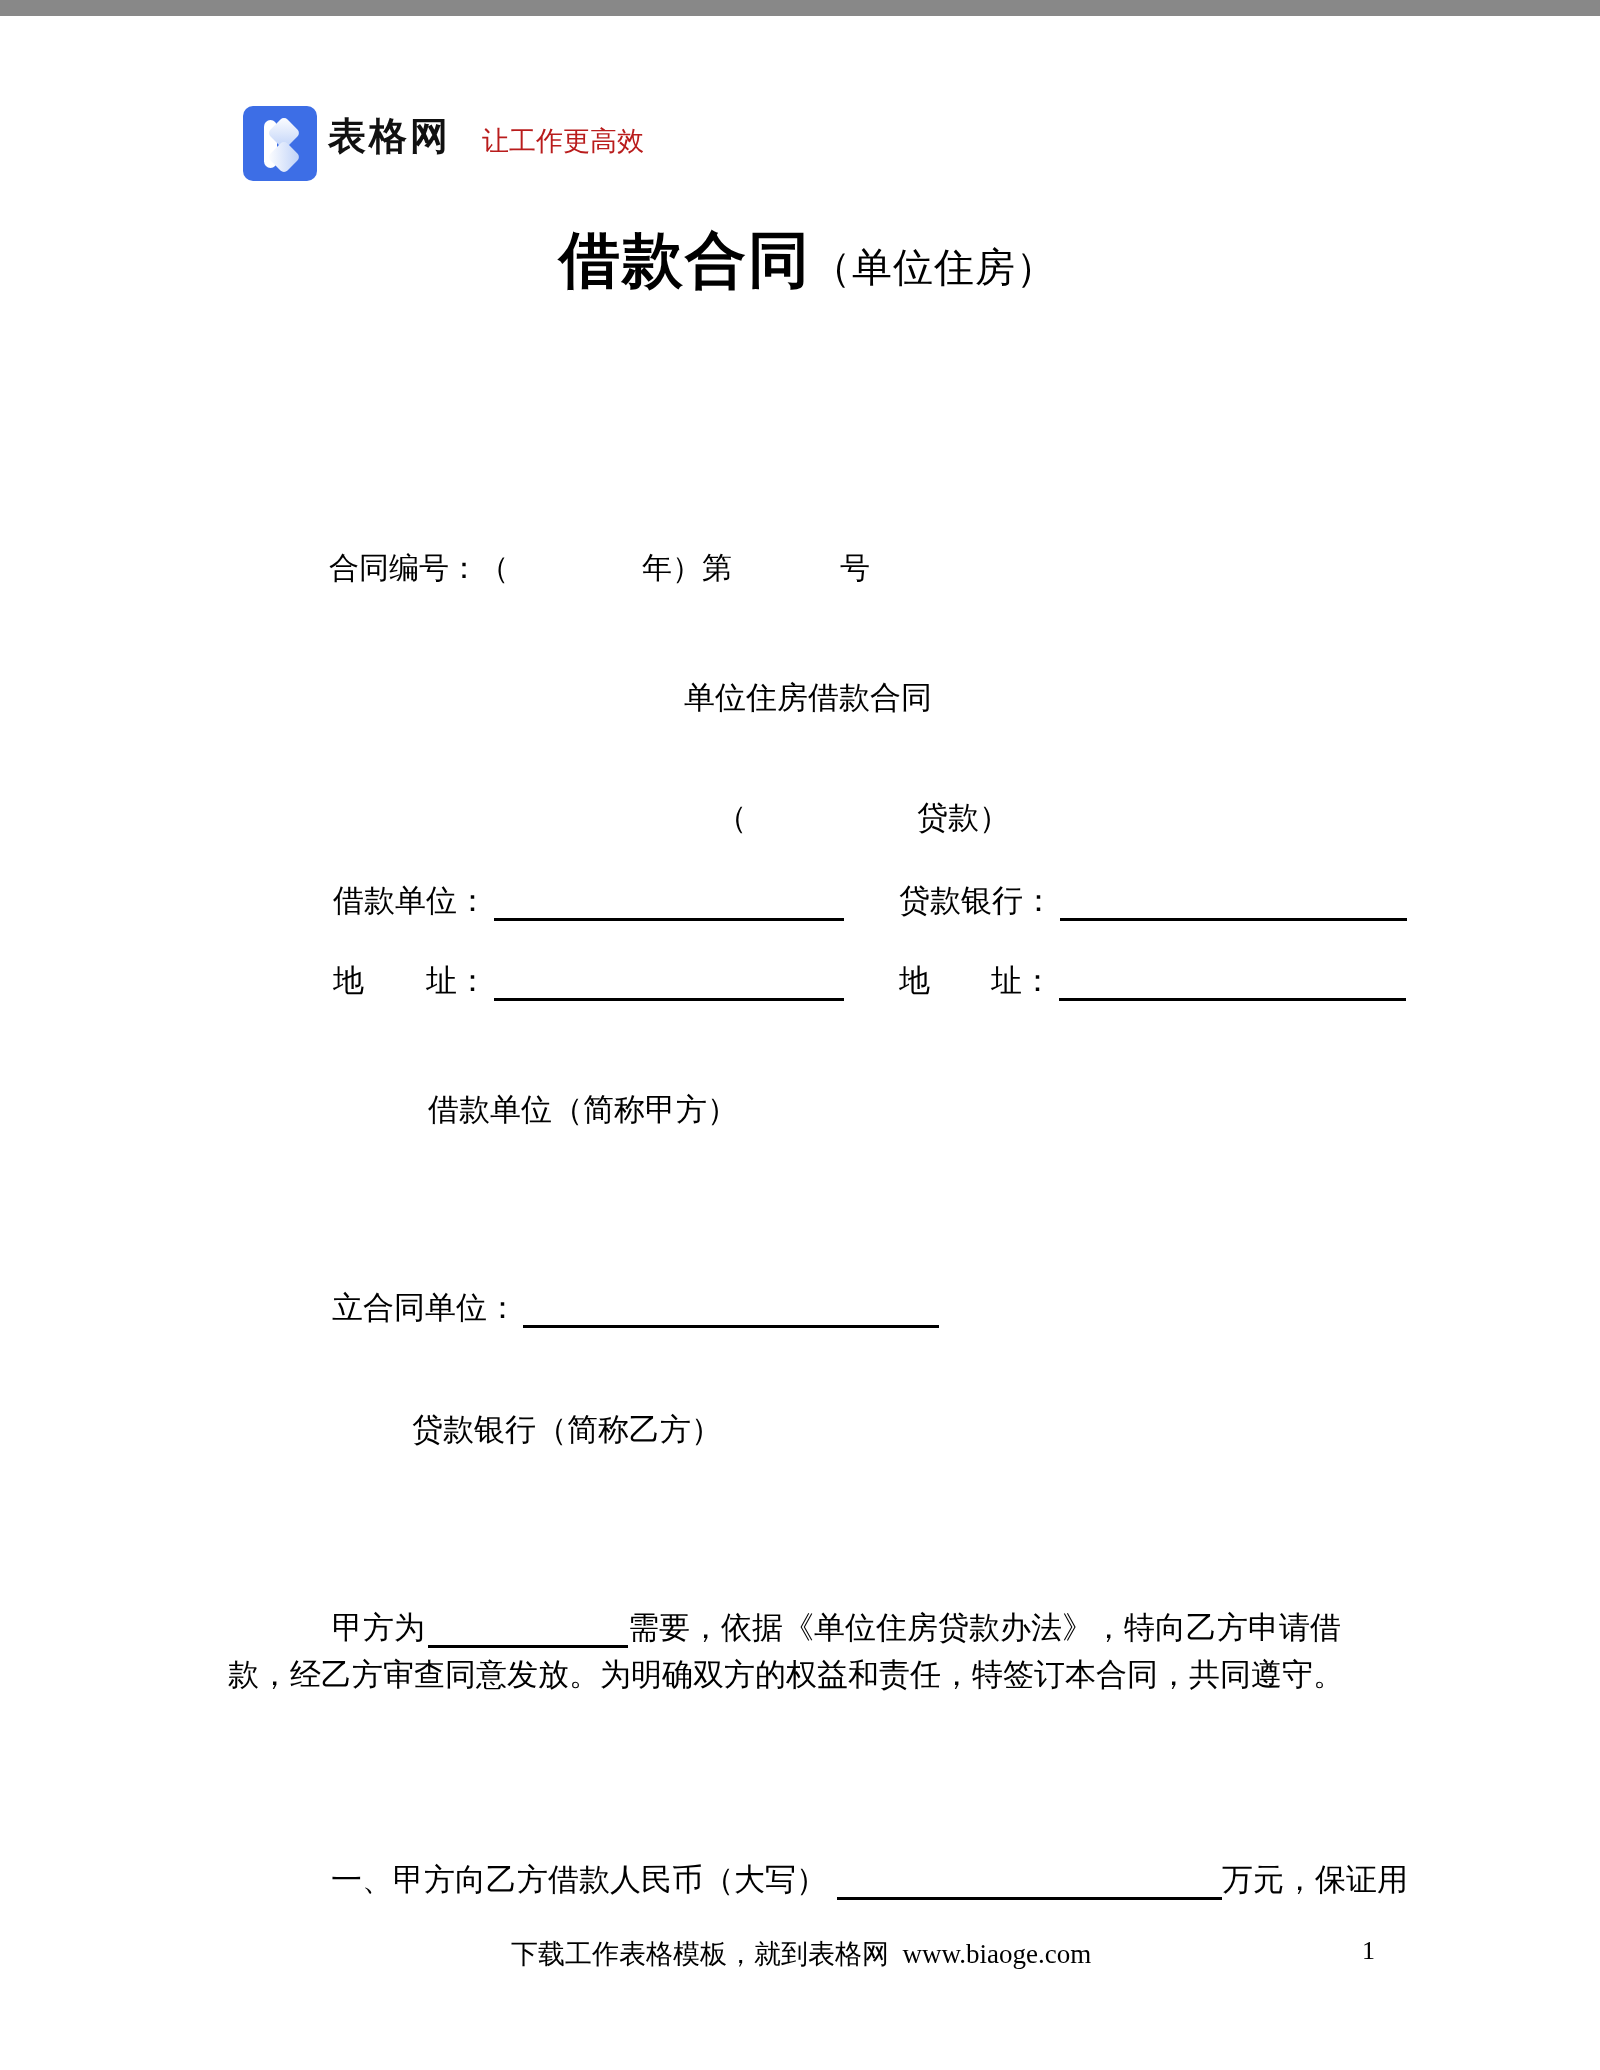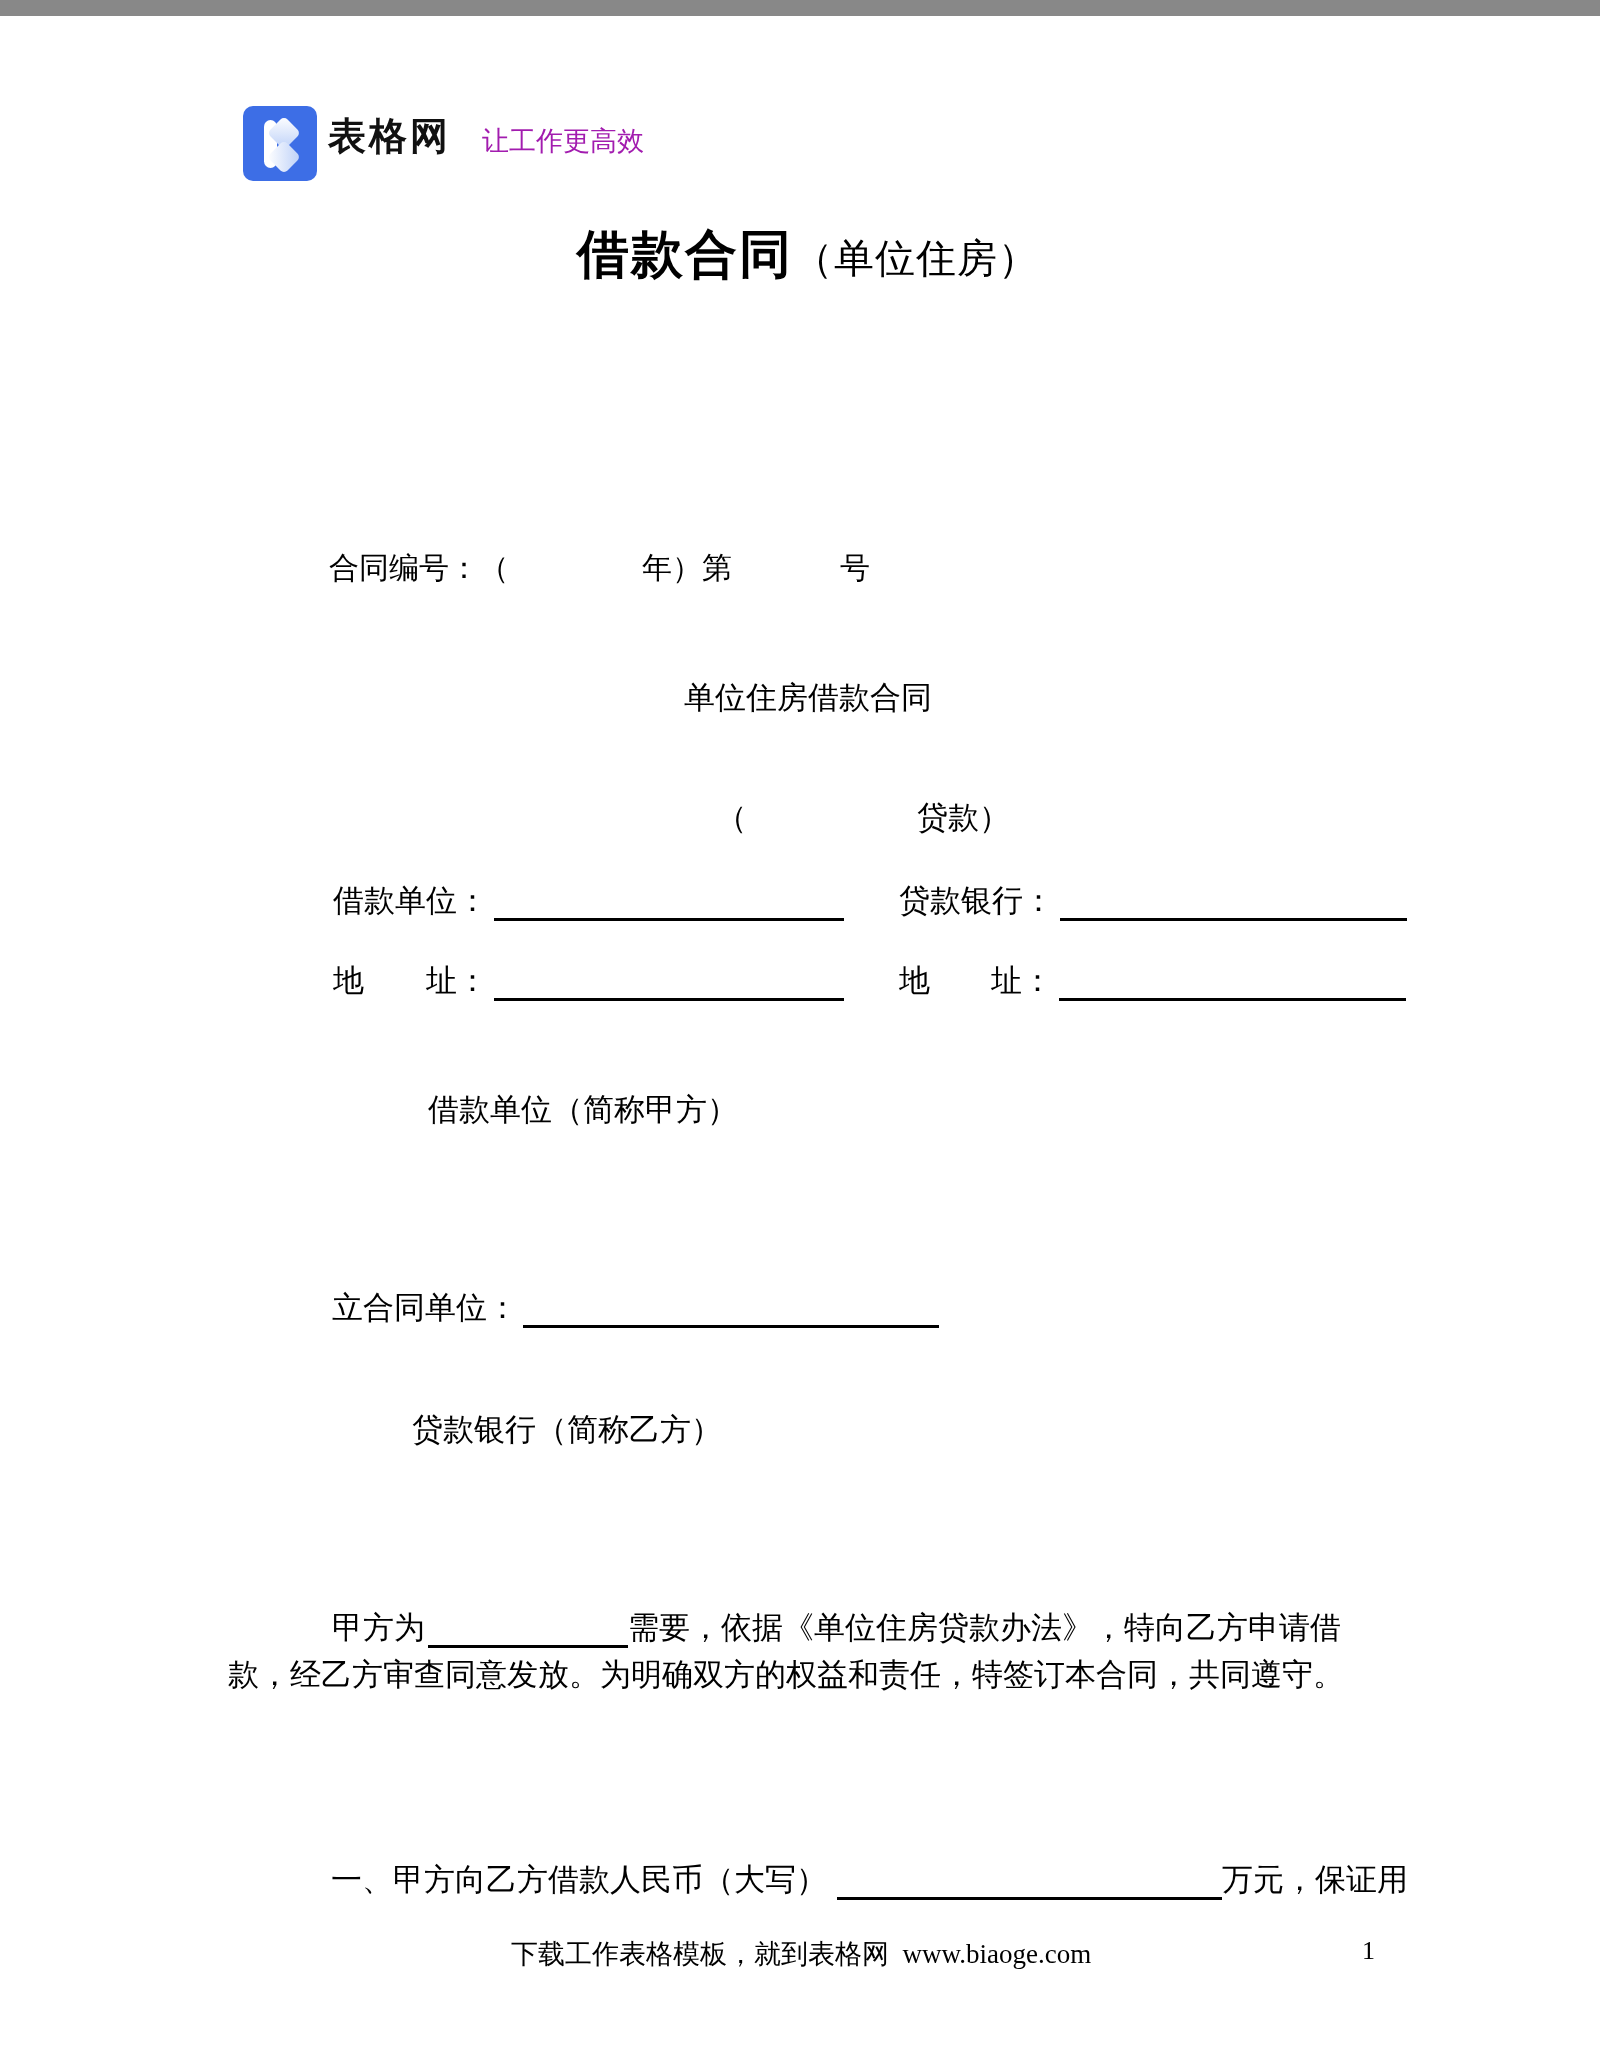--- a/index.html
+++ b/index.html
@@ -26,25 +26,25 @@
     width:74px; height:75px;
     border-radius:10px;
     display:flex; align-items:center; justify-content:center;
   }
   .brand {
     left:328px; top:99px;
     font-size:38px; font-weight:bold;
     letter-spacing:3px; color:#111;
     font-family:"Liberation Serif","DejaVu Serif",serif;
   }
-  .tagline { left:482px; top:110px; font-size:27px; color:#a21caf; }
+  .tagline { left:482px; top:110px; font-size:27px; color:#b91c1c; }
   .doc-title { left:0; top:191px; width:1600px; text-align:center; }
   .doc-title .main {
     font-family:"Liberation Sans","DejaVu Sans",sans-serif;
-    font-weight:900; font-size:52px; letter-spacing:2px;
+    font-weight:900; font-size:61px; letter-spacing:2px;
   }
   .doc-title .sub { font-size:40px; letter-spacing:1px; }
   .body-31 { font-size:31px; }
   .body-30 { font-size:30px; }
   .footer-text { left:511px; top:1923px; font-size:27px; }
   .page-num { left:1362px; top:1920px; font-size:26px; }
 </style>
 </head>
 <body>
 

